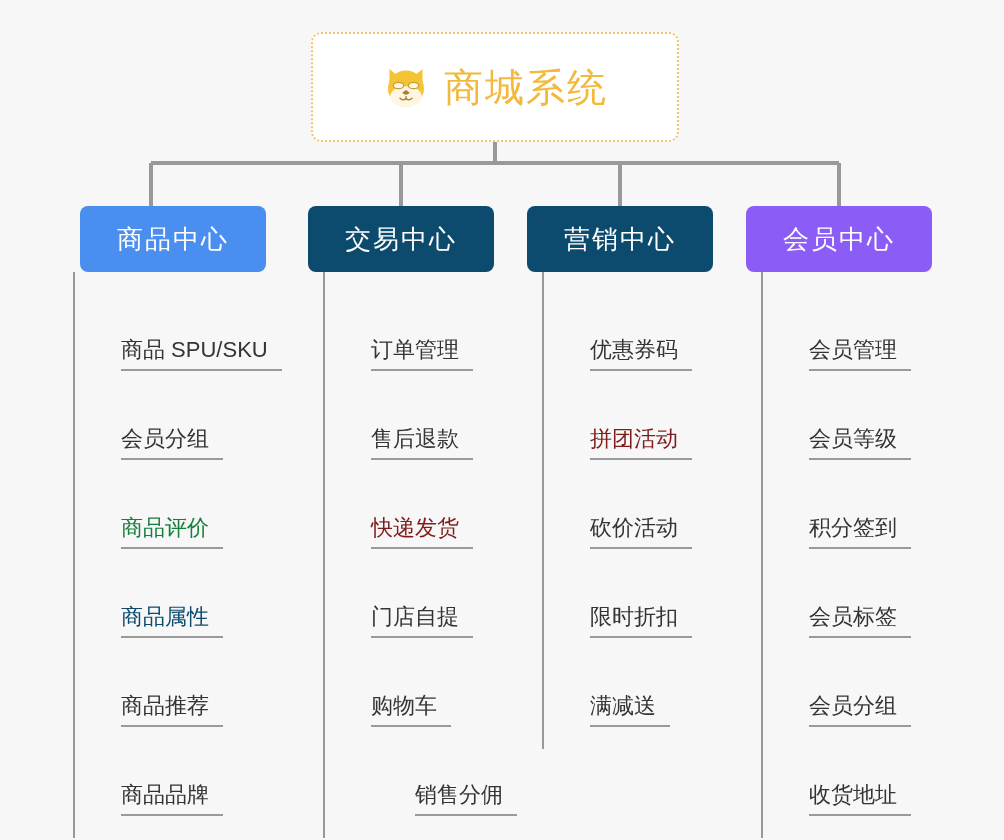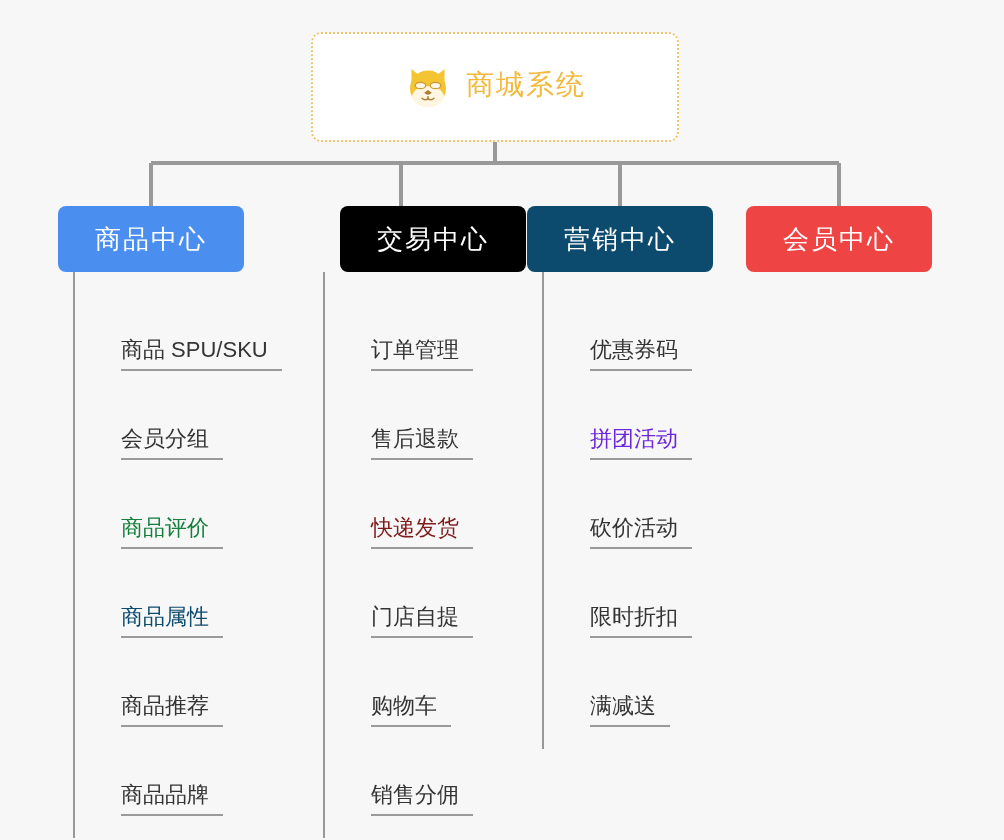--- a/index.html
+++ b/index.html
@@ -36,26 +36,25 @@
     justify-content: center;
     gap: 14px;
   }
   .root-emoji {
     width: 48px;
     height: 48px;
     flex: 0 0 48px;
     display: block;
   }
   .root-title {
-    font-size: 28px;
+    font-size: 39px;
     line-height: 1;
     color: #f2b93d;
     letter-spacing: 2px;
     white-space: nowrap;
-    font-family: Liberation Mono, monospace;
   }
 
   
   .connectors {
     position: absolute;
     left: 0;
     top: 0;
     width: 1004px;
     height: 840px;
     pointer-events: none;
@@ -148,21 +147,21 @@
       <ellipse cx="42" cy="30" rx="7" ry="4.2" fill="none" stroke="#c89a3a" stroke-width="1.6"></ellipse>
       <path d="M32 36 L27 39.5 Q32 45 37 39.5 Z" fill="#b07b2e"></path>
       <path d="M32 44 L32 47" stroke="#b07b2e" stroke-width="1.8" fill="none"></path>
       <path d="M24 47 Q28 51 32 47.5" stroke="#b07b2e" stroke-width="1.8" fill="none" stroke-linecap="round"></path>
       <path d="M40 47 Q36 51 32 47.5" stroke="#b07b2e" stroke-width="1.8" fill="none" stroke-linecap="round"></path>
     </svg>
     <span class="root-title" style="color: rgb(242, 185, 61);">商城系统</span>
   </div>
 
   <div class="column col-0">
-    <div class="cat-header" style="background: rgb(74, 142, 240);">商品中心</div>
+    <div class="cat-header" style="background: rgb(74, 142, 240); margin-left: 22px;">商品中心</div>
     <ul class="leaf-list" style="border-left-color: rgb(153, 153, 153);">
       <li class="leaf-item">
           <span class="leaf-label" style="color: rgb(52, 52, 52); border-bottom-color: rgb(154, 154, 154);">商品 SPU/SKU</span>
         </li>
       <li class="leaf-item">
           <span class="leaf-label" style="color: rgb(52, 52, 52); border-bottom-color: rgb(154, 154, 154);">会员分组</span>
         </li>
       <li class="leaf-item">
           <span class="leaf-label" style="color: #15803d; border-bottom-color: rgb(154, 154, 154);">商品评价</span>
         </li>
@@ -172,61 +171,81 @@
       <li class="leaf-item">
           <span class="leaf-label" style="color: rgb(52, 52, 52); border-bottom-color: rgb(154, 154, 154);">商品推荐</span>
         </li>
       <li class="leaf-item">
           <span class="leaf-label" style="color: rgb(52, 52, 52); border-bottom-color: rgb(154, 154, 154);">商品品牌</span>
         </li>
     </ul>
   </div>
 
   <div class="column col-1">
-    <div class="cat-header" style="background: #000000; margin-left: 32px;">交易中心</div>
+    <div class="cat-header" style="background: #0c4a6e;">交易中心</div>
     <ul class="leaf-list" style="border-left-color: rgb(153, 153, 153);">
       <li class="leaf-item">
           <span class="leaf-label" style="color: rgb(52, 52, 52); border-bottom-color: rgb(154, 154, 154);">订单管理</span>
         </li>
       <li class="leaf-item">
           <span class="leaf-label" style="color: rgb(52, 52, 52); border-bottom-color: rgb(154, 154, 154);">售后退款</span>
         </li>
       <li class="leaf-item">
           <span class="leaf-label" style="color: #7f1d1d; border-bottom-color: rgb(154, 154, 154);">快递发货</span>
         </li>
       <li class="leaf-item">
           <span class="leaf-label" style="color: rgb(52, 52, 52); border-bottom-color: rgb(154, 154, 154);">门店自提</span>
         </li>
       <li class="leaf-item">
           <span class="leaf-label" style="color: rgb(52, 52, 52); border-bottom-color: rgb(154, 154, 154);">购物车</span>
         </li>
       <li class="leaf-item">
-          <span class="leaf-label" style="color: rgb(52, 52, 52); border-bottom-color: rgb(154, 154, 154);">销售分佣</span>
+          <span class="leaf-label" style="color: rgb(52, 52, 52); border-bottom-color: rgb(154, 154, 154); margin-left: 44px;">销售分佣</span>
         </li>
     </ul>
   </div>
 
   <div class="column col-2">
     <div class="cat-header" style="background: #0c4a6e;">营销中心</div>
     <ul class="leaf-list" style="border-left-color: rgb(153, 153, 153);">
       <li class="leaf-item">
           <span class="leaf-label" style="color: rgb(52, 52, 52); border-bottom-color: rgb(154, 154, 154);">优惠券码</span>
         </li>
       <li class="leaf-item">
-          <span class="leaf-label" style="color: #6d28d9; border-bottom-color: rgb(154, 154, 154);">拼团活动</span>
+          <span class="leaf-label" style="color: #7f1d1d; border-bottom-color: rgb(154, 154, 154);">拼团活动</span>
         </li>
       <li class="leaf-item">
           <span class="leaf-label" style="color: rgb(52, 52, 52); border-bottom-color: rgb(154, 154, 154);">砍价活动</span>
         </li>
       <li class="leaf-item">
           <span class="leaf-label" style="color: rgb(52, 52, 52); border-bottom-color: rgb(154, 154, 154);">限时折扣</span>
         </li>
       <li class="leaf-item">
           <span class="leaf-label" style="color: rgb(52, 52, 52); border-bottom-color: rgb(154, 154, 154);">满减送</span>
         </li>
     </ul>
   </div>
 
   <div class="column col-3">
-    <div class="cat-header" style="background: #ef4444;">会员中心</div>
+    <div class="cat-header" style="background: #8b5cf6;">会员中心</div>
+    <ul class="leaf-list" style="border-left-color: rgb(153, 153, 153);">
+      <li class="leaf-item">
+          <span class="leaf-label" style="color: rgb(52, 52, 52); border-bottom-color: rgb(154, 154, 154);">会员管理</span>
+        </li>
+      <li class="leaf-item">
+          <span class="leaf-label" style="color: rgb(52, 52, 52); border-bottom-color: rgb(154, 154, 154);">会员等级</span>
+        </li>
+      <li class="leaf-item">
+          <span class="leaf-label" style="color: rgb(52, 52, 52); border-bottom-color: rgb(154, 154, 154);">积分签到</span>
+        </li>
+      <li class="leaf-item">
+          <span class="leaf-label" style="color: rgb(52, 52, 52); border-bottom-color: rgb(154, 154, 154);">会员标签</span>
+        </li>
+      <li class="leaf-item">
+          <span class="leaf-label" style="color: rgb(52, 52, 52); border-bottom-color: rgb(154, 154, 154);">会员分组</span>
+        </li>
+      <li class="leaf-item">
+          <span class="leaf-label" style="color: rgb(52, 52, 52); border-bottom-color: rgb(154, 154, 154);">收货地址</span>
+        </li>
+    </ul>
   </div>
 
 </div>
 
 </body></html>

